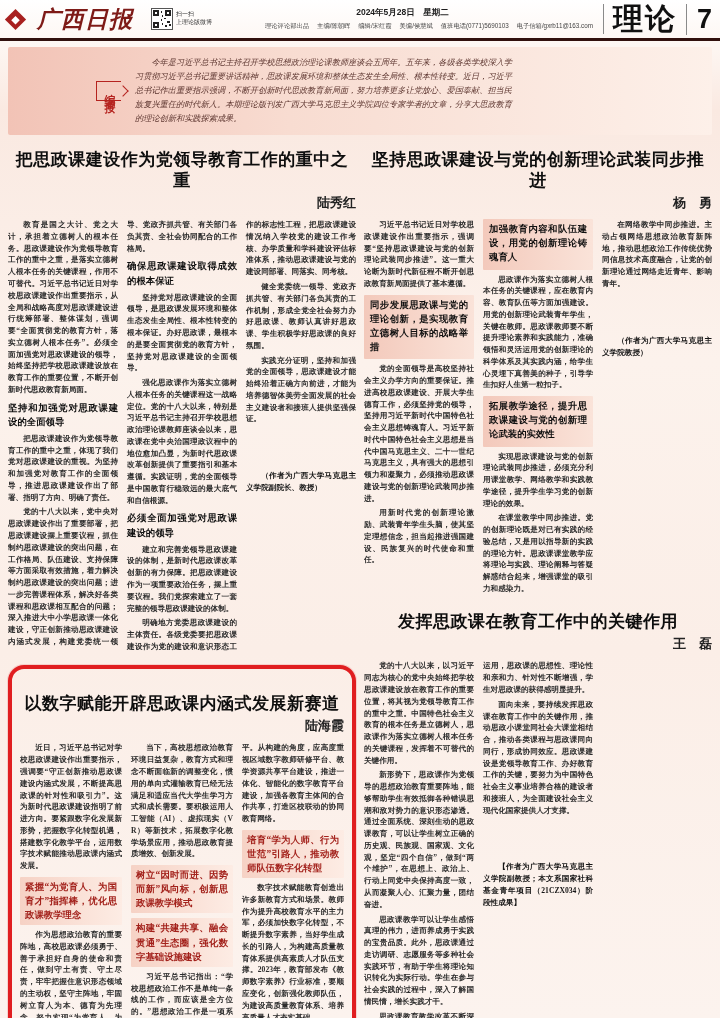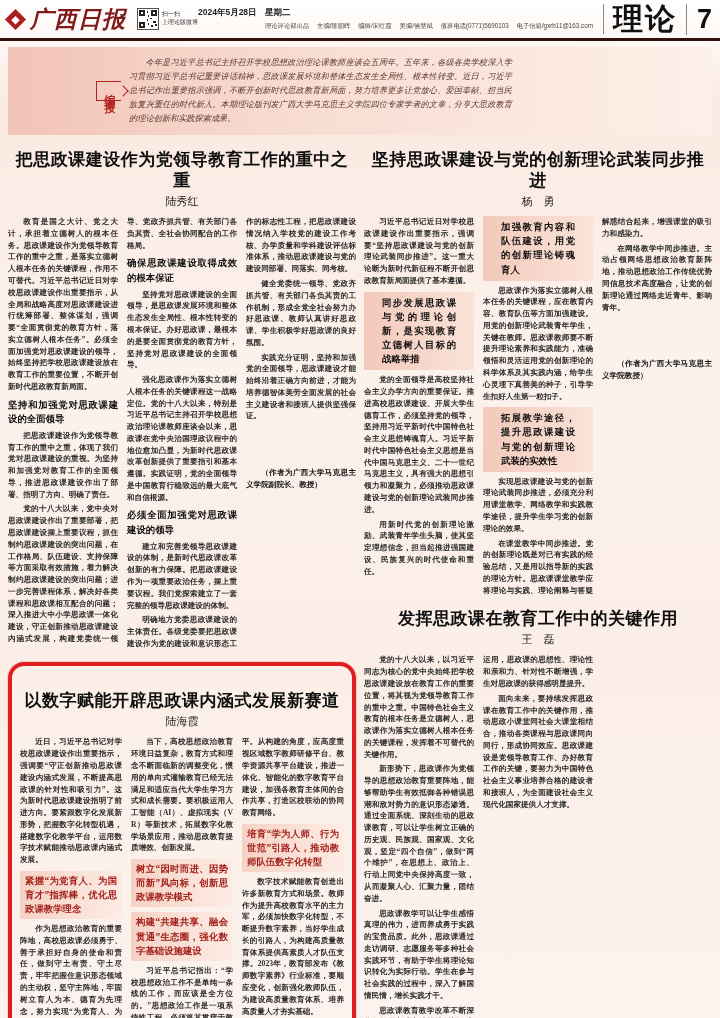--- a/index.html
+++ b/index.html
@@ -3,52 +3,52 @@
 <meta charset="utf-8">
 <style>
   html,body{margin:0;padding:0;background:#e8e4e0;}
   .page{
     width:720px;height:1018px;overflow:hidden;position:relative;margin:0 auto;
     background:linear-gradient(180deg,#ffffff 0px,#fdf6f2 45px,#fae9e1 110px,#fcf2ec 360px,#fbeee7 650px,#fcf3ee 100%);
     font-family:"Liberation Serif",serif;color:#2b2b2b;
   }
   
   .header{display:flex;align-items:center;height:38px;padding:0 8px;border-bottom:3px solid #31100d;}
-  .masthead-group{display:flex;align-items:center;gap:7px;}
+  .masthead-group{display:flex;align-items:center;gap:14px;}
   .logo{width:15px;height:15px;background:#a8201f;transform:rotate(45deg);display:flex;align-items:center;justify-content:center;}
   .logo span{width:6px;height:6px;background:#fff;display:block;}
   .masthead{font-size:23px;font-weight:900;color:#7e1b18;letter-spacing:1px;font-style:italic;}
   .qr-wrap{display:flex;align-items:center;gap:3px;margin-left:4px;}
   .qr{width:20px;height:20px;background:#fff;border:1px solid #555;}
   .qr-caption{font-size:6px;line-height:1.3;color:#333;font-family:"Liberation Sans",sans-serif;}
   .qr-caption span{display:block;}
-  .header-mid{flex:1;text-align:left;margin-right:10px;}
+  .header-mid{flex:1;text-align:center;margin-right:10px;}
   .date-line{font-size:8.5px;font-weight:bold;color:#1d1d1d;font-family:"Liberation Sans",sans-serif;margin-bottom:3px;}
   .credits{font-size:6.3px;color:#444;font-family:"Liberation Sans",sans-serif;display:flex;gap:8px;justify-content:flex-end;flex-wrap:nowrap;}
   .section-box{display:flex;align-items:center;border-left:1px solid #8a8a8a;padding-left:9px;height:30px;}
   .section-name{font-size:30px;font-weight:900;color:#101010;font-family:"Liberation Sans",sans-serif;letter-spacing:2px;}
   .page-no{font-size:27px;font-weight:700;color:#101010;border-left:1px solid #8a8a8a;margin-left:9px;padding-left:10px;font-family:"Liberation Sans",sans-serif;}
   
   .editor-band{margin:6px 8px 4px;background:linear-gradient(90deg,#f2c3b6 0%,#f8dcd1 40%,#fdf0e9 100%);
-    display:flex;align-items:center;gap:8px;padding:9px 200px 9px 88px;border-radius:2px;}
+    display:flex;align-items:center;gap:14px;padding:9px 200px 9px 88px;border-radius:2px;}
   .editor-label{position:relative;border:1.5px solid #b5231f;border-right:none;padding:3px 4px 3px 5px;flex:0 0 auto;}
   .editor-label:after{content:"";position:absolute;right:-6px;top:50%;width:7px;height:7px;
     border-top:1.5px solid #b5231f;border-right:1.5px solid #b5231f;transform:translateY(-50%) rotate(45deg);}
   .editor-label b{writing-mode:vertical-rl;font-size:11px;font-weight:800;color:#b5231f;letter-spacing:4px;display:block;}
   .editor-text{font-size:8.2px;line-height:1.7;color:#5d3630;font-style:italic;text-align:justify;text-indent:2em;word-break:break-all;}
   
   .main{display:flex;gap:8px;padding:0 8px;margin-top:2px;}
   .stack{width:348px;display:flex;flex-direction:column;}
   .article .title{font-size:17px;font-weight:900;text-align:center;color:#0e0e0e;margin:10px 2px 3px;line-height:1.25;letter-spacing:.5px;}
-  .article .byline{text-align:center;font-size:11px;color:#222;margin:3px 0 7px;}
+  .article .byline{text-align:right;font-size:13px;color:#222;margin:3px 0 7px;font-weight:bold;}
   .cols{column-count:3;column-gap:9px;column-fill:auto;overflow:hidden;text-align:justify;}
   .cols p{font-size:7.6px;line-height:1.55;margin:0 0 3px;text-indent:2em;word-break:break-all;color:#2d2d2d;font-weight:bold;}
   .cols p.note{font-weight:700;color:#161616;margin-top:45px;}
   .cols h3{font-size:9.4px;font-weight:800;margin:5px 0 4px;line-height:1.5;color:#101010;text-indent:0;word-break:break-all;break-inside:avoid;}
-  .cols h3.pink{background:linear-gradient(90deg,#f3c9bb,#fae3d9);padding:4px 18px;border-radius:1px;}
+  .cols h3.pink{background:linear-gradient(90deg,#f3c9bb,#fae3d9);padding:4px 6px;border-radius:1px;font-family:Liberation Mono, monospace;}
   .cols h3.red{color:#a3221c;background:linear-gradient(90deg,#f6d2c5,#fdece4);padding:3px 5px;border-radius:1px;}
   .a1 .cols{height:438px;}
   .a2 .cols{height:382px;}
   .a3 .cols{height:392px;}
   .highlight-box{margin-top:8px;border:4px solid #e01e20;border-radius:16px;padding:4px 8px 8px;box-shadow:0 0 0 1px rgba(224,30,32,.15);}
   .a4 .title{margin-top:20px;}
   .a4 .cols{height:312px;}
 </style>
 </head>
 <body>
@@ -171,18 +171,19 @@
       </div>
       <div class="article a3">
         <div class="title">发挥思政课在教育工作中的关键作用</div>
         <div class="byline">王　磊</div>
         <div class="cols">
             <p>党的十八大以来，以习近平同志为核心的党中央始终把学校思政课建设放在教育工作的重要位置，将其视为党领导教育工作的重中之重。中国特色社会主义教育的根本任务是立德树人，思政课作为落实立德树人根本任务的关键课程，发挥着不可替代的关键作用。</p>
             <p>新形势下，思政课作为党领导的思想政治教育重要阵地，能够帮助学生有效抵御各种错误思潮和敌对势力的意识形态渗透。通过全面系统、深刻生动的思政课教育，可以让学生树立正确的历史观、民族观、国家观、文化观，坚定“四个自信”，做到“两个维护”，在思想上、政治上、行动上同党中央保持高度一致，从而凝聚人心、汇聚力量，团结奋进。</p>
             <p>思政课教学可以让学生感悟真理的伟力，进而养成勇于实践的宝贵品质。此外，思政课通过走访调研、志愿服务等多种社会实践环节，有助于学生将理论知识转化为实际行动。学生在参与社会实践的过程中，深入了解国情民情，增长实践才干。</p>
             <p>思政课教育教学改革不断深化，教学方式方法持续创新，案例式、探究式、体验式教学广泛运用，思政课的思想性、理论性和亲和力、针对性不断增强，学生对思政课的获得感明显提升。</p>
             <p>面向未来，要持续发挥思政课在教育工作中的关键作用，推动思政小课堂同社会大课堂相结合，推动各类课程与思政课同向同行，形成协同效应。思政课建设是党领导教育工作、办好教育工作的关键，要努力为中国特色社会主义事业培养合格的建设者和接班人，为全面建设社会主义现代化国家提供人才支撑。</p>
+            <p class="note">【作者为广西大学马克思主义学院副教授；本文系国家社科基金青年项目（21CZX034）阶段性成果】</p>
           </div>
       </div>
     </div>
 
   </div>
 </div>
 
 </body></html>

